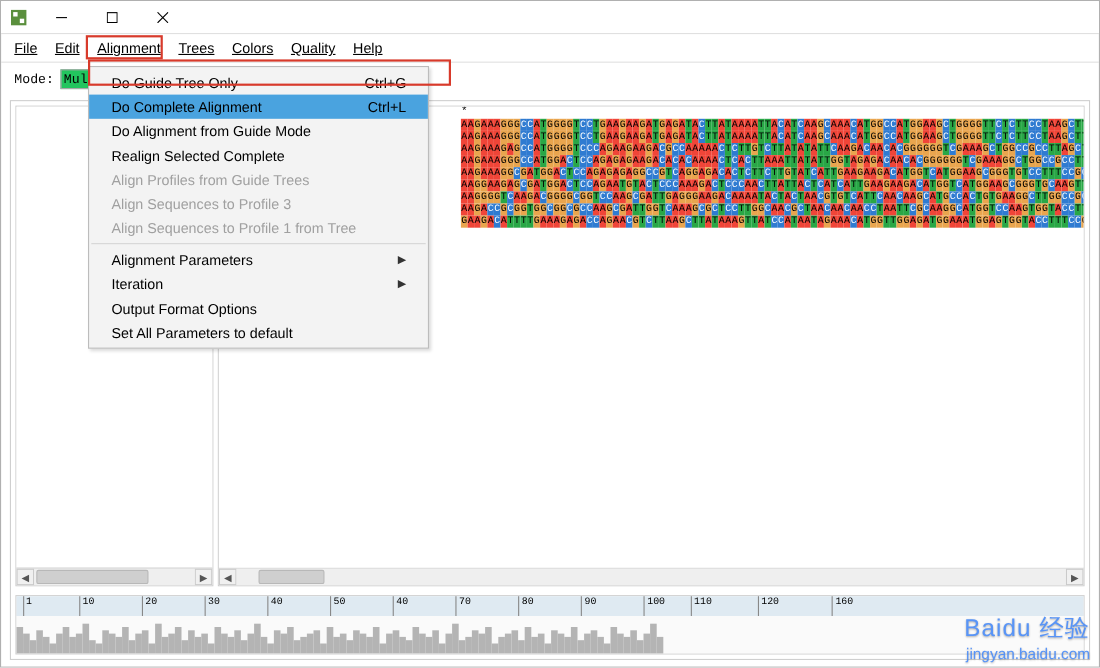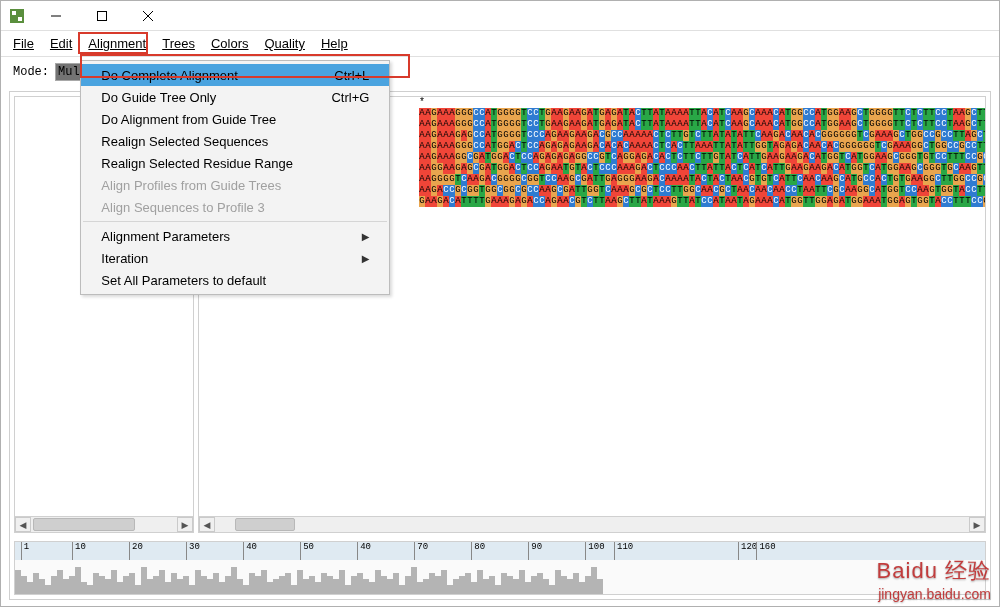--- a/index.html
+++ b/index.html
@@ -12,21 +12,21 @@
   .winbtns { display: flex; gap: 0; }
   .winbtn { width: 46px; height: 30px; display:flex; align-items:center; justify-content:center; }
   .winbtn svg { pointer-events:none; }
   
   .menubar { height: 26px; display: flex; align-items: center; padding: 0 4px; border-bottom: 1px solid #e0e0e0; position: relative; }
   .menuitem { padding: 4px 8px; font-size: 13px; cursor: default; position: relative; }
   .menuitem u { text-decoration: underline; }
   
   .moderow { height: 30px; display: flex; align-items: center; padding: 4px 10px 4px 12px; gap: 6px; }
   .modelabel { font-family: "Courier New", monospace; font-size: 12px; }
-  .modeselect { font-family: "Courier New", monospace; font-size: 12px; border: 1px solid #a8a8a8; background: #737373; padding: 1px 2px; width: 30px; overflow:hidden; white-space:nowrap; }
+  .modeselect { font-family: "Courier New", monospace; font-size: 12px; border: 1px solid #a8a8a8; background: #22c55e; padding: 1px 2px; width: 30px; overflow:hidden; white-space:nowrap; }
   
   .mainwrap { flex:1; display:flex; flex-direction:column; border: 1px solid #cfcfcf; margin: 4px 8px 6px 8px; }
   .panes { flex:1; display:flex; min-height:0; }
   .leftpane { width: 180px; border: 1px solid #d0d0d0; margin: 4px; display:flex; flex-direction:column; }
   .leftcontent { flex:1; background:#fff; }
   .hscroll { height:16px; background:#f0f0f0; border-top:1px solid #d0d0d0; display:flex; align-items:stretch; }
   .hscroll .btn { width:16px; background:#f0f0f0; border:1px solid #cacaca; display:flex; align-items:center; justify-content:center; font-size:9px; color:#555;}
   .hscroll .track { flex:1; background:#efefef; position:relative; }
   .hscroll .thumb { position:absolute; top:1px; bottom:1px; background:#cfcfcf; border:1px solid #b8b8b8; border-radius:2px; }
   .rightpane { flex:1; border:1px solid #d0d0d0; margin:4px 4px 4px 0; display:flex; flex-direction:column; min-width:0;}
@@ -50,21 +50,21 @@
   .dropitem { display:flex; align-items:center; padding: 3px 20px 3px 20px; font-size:13px; color:#000; min-height:22px; }
   .dropitem.hl { background:#4aa3df; }
   .dropitem.disabled { color:#a0a0a0; }
   .dropitem .lbl { flex:1; }
   .dropitem .shortcut { margin-left: 24px; }
   .dropitem .arrow { font-size:10px; color:#333; }
   .sep { height:1px; background:#d5d5d5; margin:3px 2px; }
   
   .redbox-menu { position:absolute; border:2px solid #d83a2b; pointer-events:none; z-index:60; }
   
-  .watermark { position:absolute; right:8px; bottom:4px; color:#b91c1c; font-size:14px; opacity:0.85; text-shadow:0 1px 2px rgba(0,0,0,.4); font-family: "Microsoft YaHei", sans-serif; z-index:100; text-align:right;}
+  .watermark { position:absolute; right:8px; bottom:4px; color:#3b82f6; font-size:14px; opacity:0.85; text-shadow:0 1px 2px rgba(0,0,0,.4); font-family: "Microsoft YaHei", sans-serif; z-index:100; text-align:right;}
   .watermark .big { font-size:22px; font-weight:500; letter-spacing:1px;}
 </style>
 </head>
 <body>
 
 <div class="window">
 
   <div class="titlebar">
     <span class="icon">
       <svg width="16" height="16" viewBox="0 0 16 16">
@@ -93,51 +93,54 @@
     </div>
   </div>
 
   <div class="menubar">
     <div class="menuitem"><u>File</u></div>
     <div class="menuitem"><u>Edit</u></div>
     <div class="menuitem" id="menu-alignment" style="position:relative;">
       <u>Alignment</u>
       
       <div class="dropdown" id="dropdown">
+          <div class="dropitem">
+            <span class="lbl">Do Guide Tree Only</span>
+            <span class="shortcut">Ctrl+G</span>
+          </div>
           <div class="dropitem hl">
             <span class="lbl">Do Complete Alignment</span>
             <span class="shortcut">Ctrl+L</span>
           </div>
           <div class="dropitem">
-            <span class="lbl">Do Guide Tree Only</span>
-            <span class="shortcut">Ctrl+G</span>
-          </div>
-          <div class="dropitem">
-            <span class="lbl">Do Alignment from Guide Tree</span>
-          </div>
-          <div class="dropitem">
-            <span class="lbl">Realign Selected Sequences</span>
-          </div>
-          <div class="dropitem">
-            <span class="lbl">Realign Selected Residue Range</span>
+            <span class="lbl">Do Alignment from Guide Mode</span>
+          </div>
+          <div class="dropitem">
+            <span class="lbl">Realign Selected Complete</span>
           </div>
           <div class="dropitem disabled">
             <span class="lbl">Align Profiles from Guide Trees</span>
           </div>
           <div class="dropitem disabled">
             <span class="lbl">Align Sequences to Profile 3</span>
           </div>
+          <div class="dropitem disabled">
+            <span class="lbl">Align Sequences to Profile 1 from Tree</span>
+          </div>
           <div class="sep"></div>
           <div class="dropitem">
             <span class="lbl">Alignment Parameters</span>
             <span class="arrow">▶</span>
           </div>
           <div class="dropitem">
             <span class="lbl">Iteration</span>
             <span class="arrow">▶</span>
+          </div>
+          <div class="dropitem">
+            <span class="lbl">Output Format Options</span>
           </div>
           <div class="dropitem">
             <span class="lbl">Set All Parameters to default</span>
           </div>
         </div>
     </div>
     <div class="menuitem"><u>Trees</u></div>
     <div class="menuitem"><u>Colors</u></div>
     <div class="menuitem"><u>Quality</u></div>
     <div class="menuitem"><u>Help</u></div>
@@ -193,22 +196,22 @@
           <div class="tick" style="left: 57.037px;">10</div>
           <div class="tick" style="left: 114.074px;">20</div>
           <div class="tick" style="left: 171.111px;">30</div>
           <div class="tick" style="left: 228.148px;">40</div>
           <div class="tick" style="left: 285.185px;">50</div>
           <div class="tick" style="left: 342.222px;">40</div>
           <div class="tick" style="left: 399.259px;">70</div>
           <div class="tick" style="left: 456.296px;">80</div>
           <div class="tick" style="left: 513.333px;">90</div>
           <div class="tick" style="left: 570.37px;">100</div>
-          <div class="tick" style="left: 599px; text-align: right;">110</div>
-          <div class="tick" style="left: 723px;">120</div>
+          <div class="tick" style="left: 613px; text-align: right;">110</div>
+          <div class="tick" style="left: 674px;">120</div>
           <div class="tick" style="left: 741.481px;">160</div>
         </div>
       <div class="hist" id="hist">
           <div class="bar" style="height: 24px;"></div>
           <div class="bar" style="height: 18px;"></div>
           <div class="bar" style="height: 12px;"></div>
           <div class="bar" style="height: 21px;"></div>
           <div class="bar" style="height: 15px;"></div>
           <div class="bar" style="height: 9px;"></div>
           <div class="bar" style="height: 18px;"></div>

